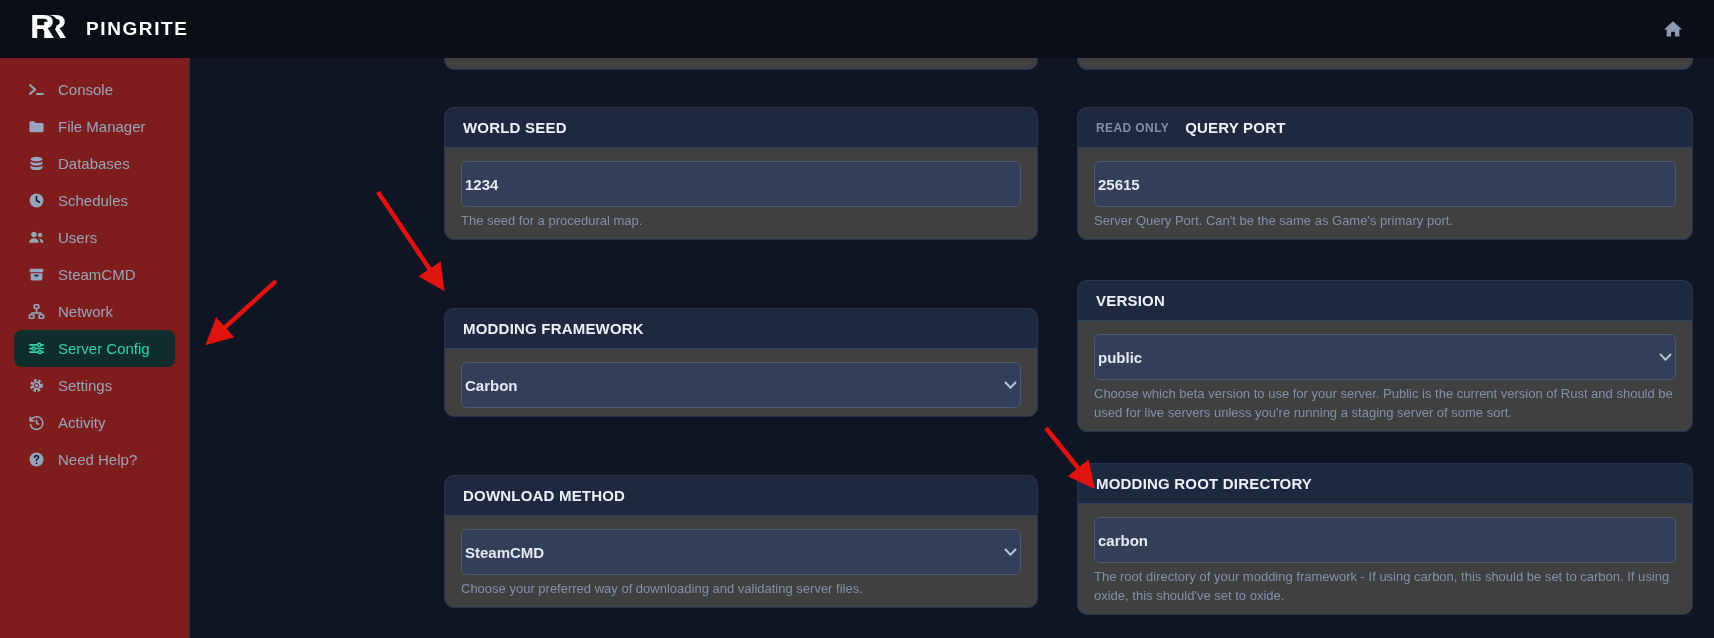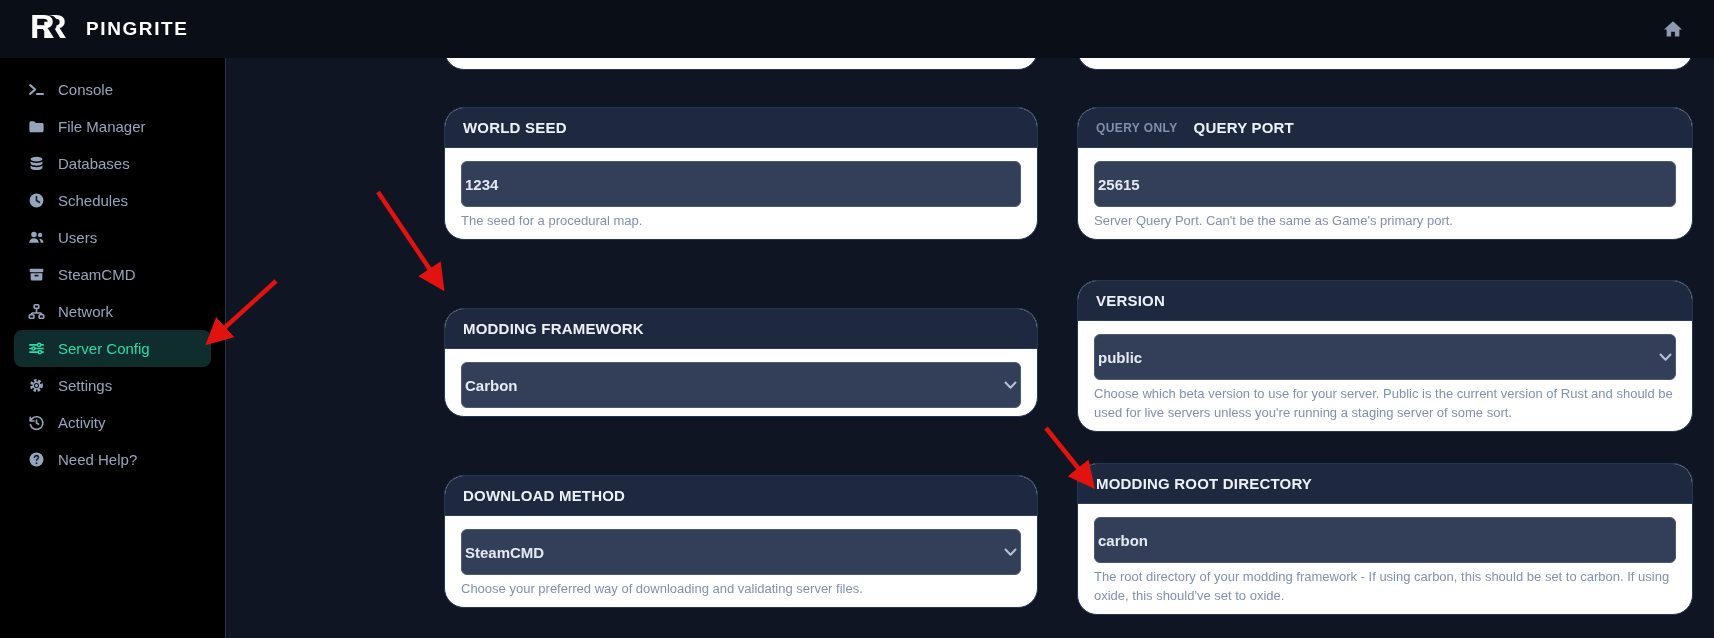--- a/index.html
+++ b/index.html
@@ -21,37 +21,37 @@
     position:absolute; top:-3px; font-weight:900; font-size:34px; line-height:36px;
     color:#ffffff; font-family:"Liberation Sans",sans-serif;
   }
   .logo-mark .back{ left:12px; }
   .logo-mark .front{ left:0; z-index:2; text-shadow:4px 0 0 #0a0e17, 4px 3px 0 #0a0e17; }
   .logo-text{ font-size:19px; font-weight:800; letter-spacing:1.6px; color:#ffffff; }
   .home-btn{ color:#8e9ab0; cursor:pointer; display:flex; align-items:center; }
 
   
   .sidebar{
-    position:absolute; top:58px; left:0; bottom:0; width:226px;
-    background:#000000; border-right:1px solid #283349; padding-top:13px; z-index:4;
+    position:absolute; top:58px; left:0; bottom:0; width:190px;
+    background:#7f1d1d; border-right:1px solid #283349; padding-top:13px; z-index:4;
   }
   .side-item{
     height:37px; margin:0 14px; border-radius:8px;
     display:flex; align-items:center; gap:13px; padding-left:14px;
     color:#97a5bc; font-size:15px; font-weight:500; cursor:pointer; white-space:nowrap;
   }
   .side-item .ico{ width:17px; height:17px; display:flex; align-items:center; flex:0 0 17px; }
   .side-item.active{ background:#0e2d2c; color:#2ed8ab; }
 
   
   .main{ position:absolute; top:58px; left:223px; right:0; bottom:0; background:#0f1522; }
 
   .card{
-    position:absolute; background:#ffffff; border:1px solid #253654;
-    border-radius:20px; overflow:hidden;
+    position:absolute; background:#404040; border:1px solid #253654;
+    border-radius:10px; overflow:hidden;
   }
   .card.partial{ height:42px; top:-30px; }
   .card-hd{
     background:#1e2940; border-bottom:1px solid #2a3d63;
     padding:11px 18px; display:flex; align-items:center; gap:16px;
   }
   .card-title{ font-size:15px; font-weight:600; color:#edf1f7; letter-spacing:.2px; }
   .card-badge{ font-size:12px; font-weight:600; color:#8090aa; letter-spacing:.4px; }
   .card-bd{ padding:13px 16px 8px; }
 
@@ -220,21 +220,21 @@
       <h3 class="card-title">WORLD SEED</h3>
     </header>
     <div class="card-bd">
       <input class="field" type="text" value="1234" style="">
       <p class="helper">The seed for a procedural map.</p>
     </div>
   </section>
 
   <section class="card" style="left:854px; top:49px; width:616px;">
     <header class="card-hd">
-      <span class="card-badge">QUERY ONLY</span>
+      <span class="card-badge">READ ONLY</span>
       <h3 class="card-title">QUERY PORT</h3>
     </header>
     <div class="card-bd">
       <input class="field" type="text" readonly="" value="25615" style="">
       <p class="helper">Server Query Port. Can't be the same as Game's primary port.</p>
     </div>
   </section>
 
   <section class="card" style="left:221px; top:222px; width:594px;margin-top:28px;">
     <header class="card-hd">

